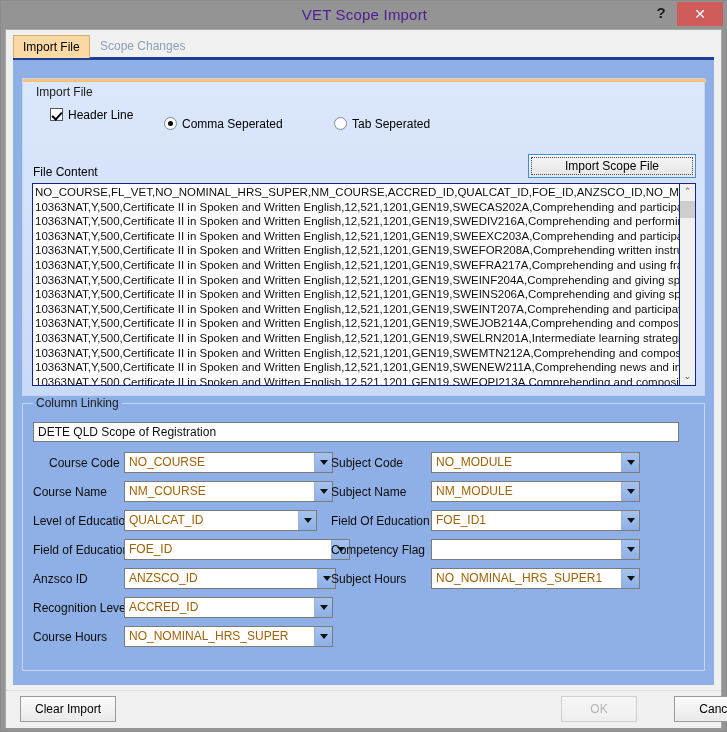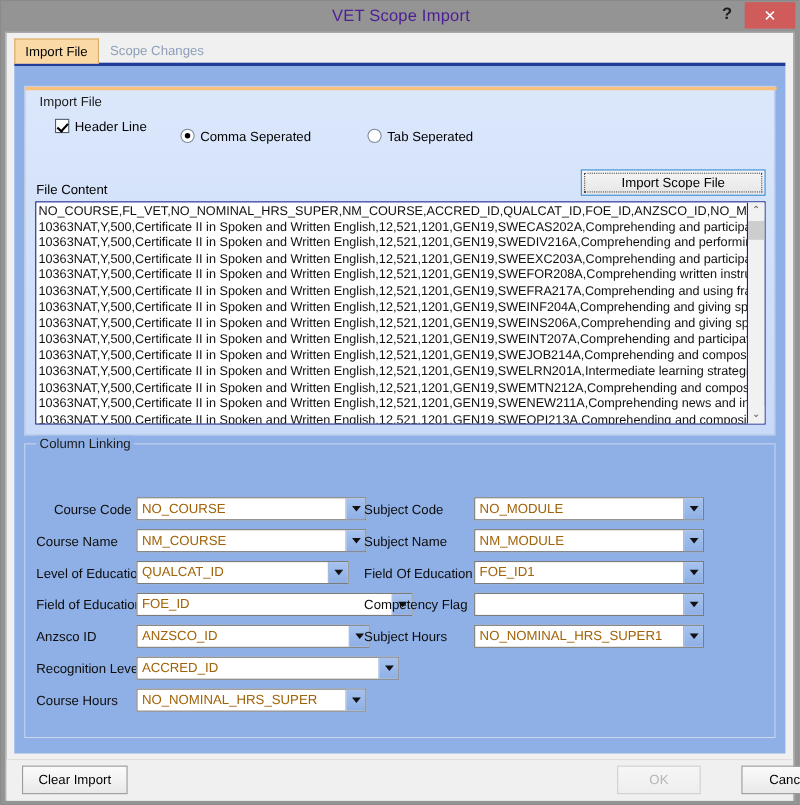--- a/index.html
+++ b/index.html
@@ -448,48 +448,49 @@
           <div id="vscroll">
             <div class="scroll-arrow" id="scroll-up">⌃</div>
             <div id="scroll-thumb"></div>
             <div class="scroll-arrow" id="scroll-down">⌄</div>
           </div>
         </div>
       </div>
 
       <div id="grp-link">
         <div class="grp-title" id="grp-link-title">Column Linking</div>
+        <div id="txt-scope-name">DETE QLD Scope of Registration</div>
         <div id="left-fields">
             <div class="form-label" style="left: 10px; top: 52px; margin-left: 16px;">Course Code</div>
             <div class="combo" style="left: 101px; top: 48px; width: 209px;">
               <div class="cval">NO_COURSE</div>
               <div class="carrow"></div>
             </div>
             <div class="form-label" style="left: 10px; top: 81px;">Course Name</div>
             <div class="combo" style="left: 101px; top: 77px; width: 209px;">
               <div class="cval">NM_COURSE</div>
               <div class="carrow"></div>
             </div>
             <div class="form-label" style="left: 10px; top: 110px;">Level of Education</div>
             <div class="combo" style="left: 101px; top: 106px; width: 193px;">
               <div class="cval">QUALCAT_ID</div>
               <div class="carrow"></div>
             </div>
             <div class="form-label" style="left: 10px; top: 139px;">Field of Education</div>
-            <div class="combo" style="left: 101px; top: 135px; width: 251px;">
+            <div class="combo" style="left: 101px; top: 135px; width: 226px;">
               <div class="cval">FOE_ID</div>
               <div class="carrow"></div>
             </div>
             <div class="form-label" style="left: 10px; top: 168px;">Anzsco ID</div>
             <div class="combo" style="left: 101px; top: 164px; width: 212px;">
               <div class="cval">ANZSCO_ID</div>
               <div class="carrow"></div>
             </div>
             <div class="form-label" style="left: 10px; top: 197px;">Recognition Level</div>
-            <div class="combo" style="left: 101px; top: 193px; width: 239px;">
+            <div class="combo" style="left: 101px; top: 193px; width: 209px;">
               <div class="cval">ACCRED_ID</div>
               <div class="carrow"></div>
             </div>
             <div class="form-label" style="left: 10px; top: 226px;">Course Hours</div>
             <div class="combo" style="left: 101px; top: 222px; width: 209px;">
               <div class="cval">NO_NOMINAL_HRS_SUPER</div>
               <div class="carrow"></div>
             </div>
           </div>
         <div id="right-fields">

